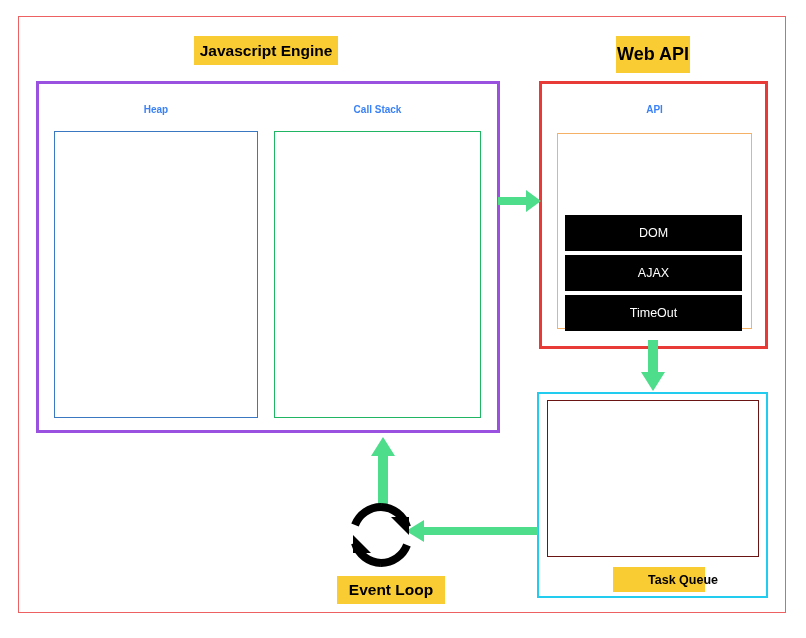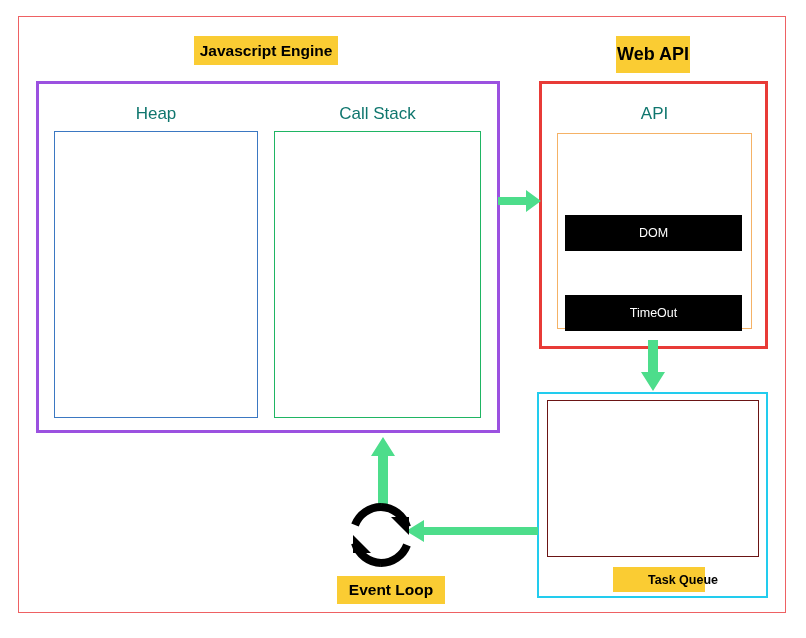--- a/index.html
+++ b/index.html
@@ -125,23 +125,23 @@
     top: 567px;
     width: 92px;
     height: 25px;
     font-size: 12.5px;
     padding-left: 48px;
   }
 
   
   .heading {
     position: absolute;
-    color: #0f766e;
-    font-weight: normal;
-    font-size: 17px;
+    color: #3b82f6;
+    font-weight: bold;
+    font-size: 10px;
     text-align: center;
     white-space: nowrap;
   }
   #heading-heap { left: 54px; top: 104px; width: 204px; }
   #heading-call-stack { left: 274px; top: 104px; width: 207px; }
   #heading-api { left: 557px; top: 104px; width: 195px; }
 
   
   .api-chip {
     position: absolute;
@@ -195,20 +195,21 @@
   <div class="heading" id="heading-call-stack">Call Stack</div>
   <div class="box" id="call-stack-box"></div>
 
   <div class="box" id="web-api-box"></div>
   <div class="tag" id="tag-web-api">Web API</div>
 
   <div class="heading" id="heading-api">API</div>
   <div class="box" id="api-inner-box"></div>
 
   <div class="api-chip" id="api-chip-0">DOM</div>
+  <div class="api-chip" id="api-chip-1">AJAX</div>
   <div class="api-chip" id="api-chip-2">TimeOut</div>
 
   <div class="box" id="task-queue-box"></div>
   <div class="box" id="task-queue-inner-box"></div>
   <div class="tag" id="tag-task-queue">Task Queue</div>
 
   <svg class="arrow-svg" id="arrow-engine-to-api" width="44" height="26" viewBox="0 0 44 26">
     <path d="M0 9 L28 9 L28 2 L43 13 L28 24 L28 17 L0 17 Z" fill="#4ddd8b"></path>
   </svg>
 

